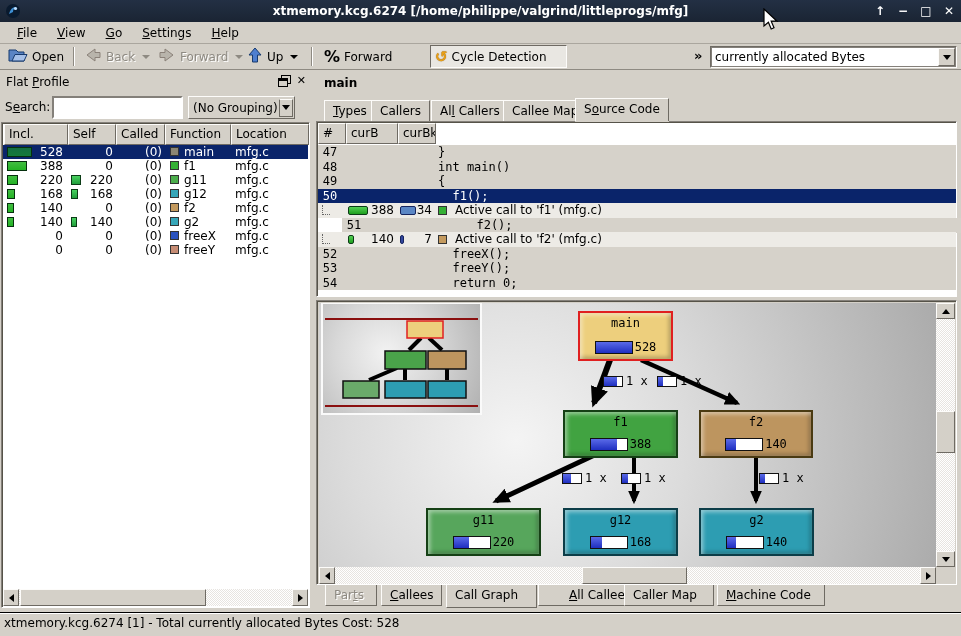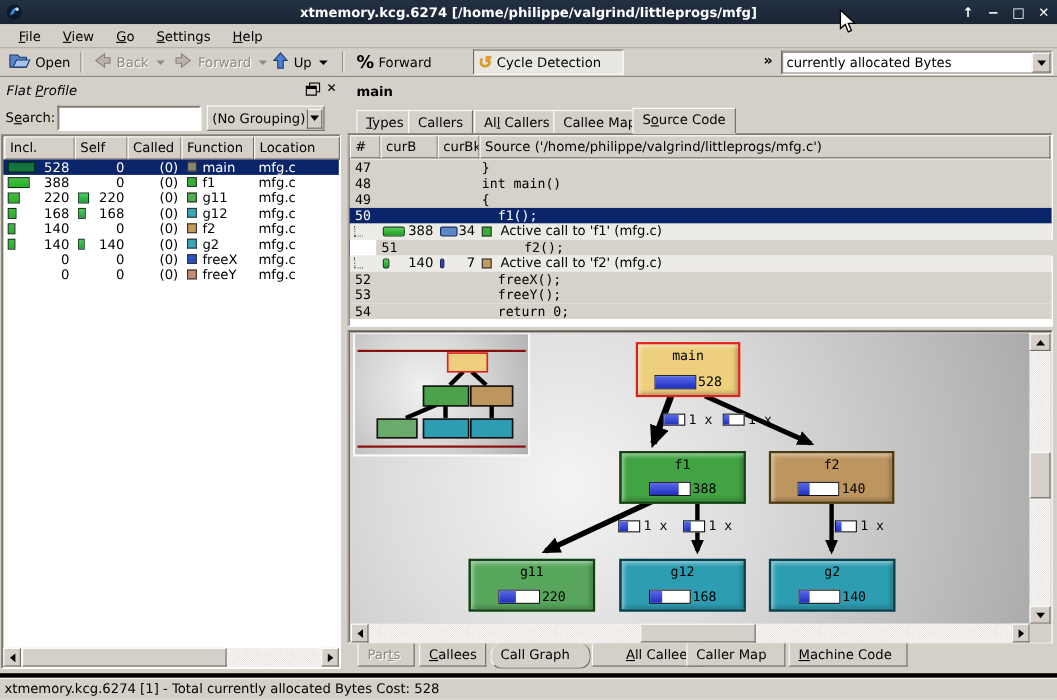--- a/index.html
+++ b/index.html
@@ -27,21 +27,21 @@
   .caret { width:0; height:0; border-left:4px solid transparent; border-right:4px solid transparent; border-top:4px solid #000; margin-left:3px; }
   .caret.gray { border-top-color:#8e8a82; }
   #cycle-btn { background:#e9e7e2; border:1px solid; border-color:#6e6a63 #fdfcfa #fdfcfa #6e6a63; }
   #overflow-chev { position:absolute; left:694px; top:4px; font-weight:bold; font-size:13px; }
   #tb-combo { position:absolute; left:710px; top:2px; width:247px; height:22px; background:#fff; border:1px solid; border-color:#6e6a63 #fdfcfa #fdfcfa #6e6a63; box-shadow:0 0 0 1px #84807a inset; display:flex; align-items:center; }
   #tb-combo .val { flex:1; padding-left:4px; white-space:nowrap; overflow:hidden; }
   .combo-arrow-btn { width:17px; height:18px; margin:1px; background:#d4d0c8; border:1px solid; border-color:#fdfcfa #6e6a63 #6e6a63 #fdfcfa; display:flex; align-items:center; justify-content:center; }
 
   
   #left-dock { position:absolute; left:0; top:70px; width:312px; height:542px; background:#d4d0c8; }
-  #dock-header { position:absolute; left:2px; top:2px; width:308px; height:20px; display:flex; align-items:center; padding-left:4px;font-style:italic; }
+  #dock-header { position:absolute; left:2px; top:2px; width:308px; height:20px; display:flex; align-items:center; padding-left:4px; }
   #dock-icons { position:absolute; right:4px; top:3px; display:flex; gap:6px; align-items:center; }
   #float-icon { width:10px; height:9px; border:1px solid #000; border-top-width:3px; background:#d4d0c8; box-shadow:3px -3px 0 -1px #d4d0c8, 3px -3px 0 0 #000; margin-top:3px; margin-right:3px; }
   #dock-close { font-size:11px; font-weight:bold; line-height:10px; }
   #search-row { position:absolute; left:0; top:24px; width:312px; height:28px; }
   #search-label { position:absolute; left:5px; top:6px; }
   #search-input { position:absolute; left:52px; top:2px; width:131px; height:23px; border:2px solid; border-color:#84807a #fff #fff #84807a; background:#fff; font:12px "DejaVu Sans","Liberation Sans",sans-serif; padding:0 3px; }
   #grouping-combo { position:absolute; left:188px; top:2px; width:107px; height:23px; background:#d4d0c8; border:1px solid; border-color:#fdfcfa #6e6a63 #6e6a63 #fdfcfa; display:flex; align-items:center; }
   #grouping-combo .val { flex:1; padding-left:4px; white-space:nowrap; }
 
   #fp-table { position:absolute; left:1px; top:52px; width:309px; height:486px; background:#fff; border:1px solid; border-color:#84807a #fff #fff #84807a; box-shadow: inset 1px 1px 0 #565349; }
@@ -86,25 +86,25 @@
   .pbar { position:relative; width:38px; height:13px; background:#fff; border:1px solid #111; }
   .pbar > i { position:absolute; left:0; top:0; bottom:0; background:linear-gradient(#5a6ae8,#1f2fc0); }
   .elabel { position:absolute; z-index:2; display:flex; align-items:center; gap:3px; font-family:"DejaVu Sans Mono","Liberation Mono",monospace; font-size:12px; }
   .ebar { position:relative; width:20px; height:11px; background:#fff; border:1px solid #111; }
   .ebar > i { position:absolute; left:0; top:0; bottom:0; background:linear-gradient(#5a6ae8,#1f2fc0); }
   #minimap { position:absolute; left:4px; top:1px; width:157px; height:109px; z-index:4; box-shadow:0 0 0 2px #fafafa; background:radial-gradient(circle at 40% 45%, #f2f2f2 0%, #d8d8d8 45%, #b0b0b0 100%); }
 
   
   #bottom-tabs { position:absolute; left:316px; top:585px; width:645px; height:27px; background:#d4d0c8; }
   .btab { position:absolute; top:0; height:21px; background:#d4d0c8; border:1px solid; border-color:#fdfcfa #6e6a63 #6e6a63 #fdfcfa; border-top:none; padding:3px 8px 0; white-space:nowrap; }
-  .btab.active { height:23px; z-index:3;border-radius:10px; }
+  .btab.active { height:23px; z-index:3; }
   .btab.disabled { color:#8e8a82; text-shadow:1px 1px 0 #fff; }
 
   
-  #statusbar { position:absolute; left:0; top:612px; width:961px; height:24px; background:#d4d0c8; border-top:4px solid #000000; box-shadow:inset 0 1px 0 #fff; padding:3px 0 0 4px; }
+  #statusbar { position:absolute; left:0; top:612px; width:961px; height:24px; background:#d4d0c8; border-top:1px solid #000000; box-shadow:inset 0 1px 0 #fff; padding:3px 0 0 4px; }
 
   #cursor { position:absolute; left:763px; top:8px; z-index:99; }
 </style>
 </head>
 <body>
 
 <div id="stage">
 
   <div id="titlebar">
     <span class="abs" style="left:5px;top:3px;">
@@ -295,21 +295,20 @@
       <div class="tab" style="left: 324px; min-width: 46px;"><u>T</u>ypes</div>
       <div class="tab" style="left: 371px; min-width: 58px;">Callers</div>
       <div class="tab" style="left: 431px; min-width: 70px;">Al<u>l</u> Callers</div>
       <div class="tab" style="left: 503px; min-width: 70px;">Callee Map</div>
       <div class="tab active" style="left: 575px; min-width: 78px;">S<u>o</u>urce Code</div>
     </div>
   <div id="src-table">
       <div class="hcell" style="left: 1px; width: 28px;">#</div>
       <div class="hcell" style="left: 29px; width: 52px;">curB</div>
       <div class="hcell" style="left: 81px; width: 38px;">curBk</div>
-      <div class="hcell" style="left: 119px; width: 519px;">Source ('/home/philippe/valgrind/littleprogs/mfg.c')</div>
       <div class="src-row" style="top: 23px;"><span class="src-num">47</span><span class="src-code">}</span></div>
       <div class="src-row" style="top: 37.5px;"><span class="src-num">48</span><span class="src-code">int main()</span></div>
       <div class="src-row" style="top: 52px;"><span class="src-num">49</span><span class="src-code">{</span></div>
       <div class="src-row sel" style="top: 66.5px;"><span class="src-num">50</span><span class="src-code">  f1();</span></div>
       <div class="src-row call" style="top: 81px;"><span class="dotcorner"></span><span class="minibar" style="left: 30px; width: 20px; background: linear-gradient(rgb(84, 208, 84), rgb(30, 158, 30)); border: 1px solid rgb(11, 59, 22);"></span><span class="cell-num" style="left: 30px; width: 46px;">388</span><span class="minibar" style="left: 82px; width: 16px; background: rgb(91, 135, 197); border: 1px solid rgb(22, 37, 94);"></span><span class="cell-num" style="left: 82px; width: 32px;">34</span><span class="fnsq" style="left: 120px; top: 3px; background: rgb(53, 176, 53);"></span><span style="position: absolute; left: 137px;">Active call to 'f1' (mfg.c)</span></div>
       <div class="src-row" style="top: 95.5px; margin-left: 24px;"><span class="src-num">51</span><span class="src-code">  f2();</span></div>
       <div class="src-row call" style="top: 110px;"><span class="dotcorner"></span><span class="minibar" style="left: 30px; width: 6px; background: linear-gradient(rgb(84, 208, 84), rgb(30, 158, 30)); border: 1px solid rgb(11, 59, 22);"></span><span class="cell-num" style="left: 30px; width: 46px;">140</span><span class="minibar" style="left: 82px; width: 4px; background: rgb(51, 71, 158); border: 1px solid rgb(22, 37, 94);"></span><span class="cell-num" style="left: 82px; width: 32px;">7</span><span class="fnsq" style="left: 120px; top: 3px; background: rgb(196, 154, 94);"></span><span style="position: absolute; left: 137px;">Active call to 'f2' (mfg.c)</span></div>
       <div class="src-row" style="top: 124.5px;"><span class="src-num">52</span><span class="src-code">  freeX();</span></div>
       <div class="src-row" style="top: 139px;"><span class="src-num">53</span><span class="src-code">  freeY();</span></div>
       <div class="src-row" style="top: 153.5px;"><span class="src-num">54</span><span class="src-code">  return 0;</span></div>

